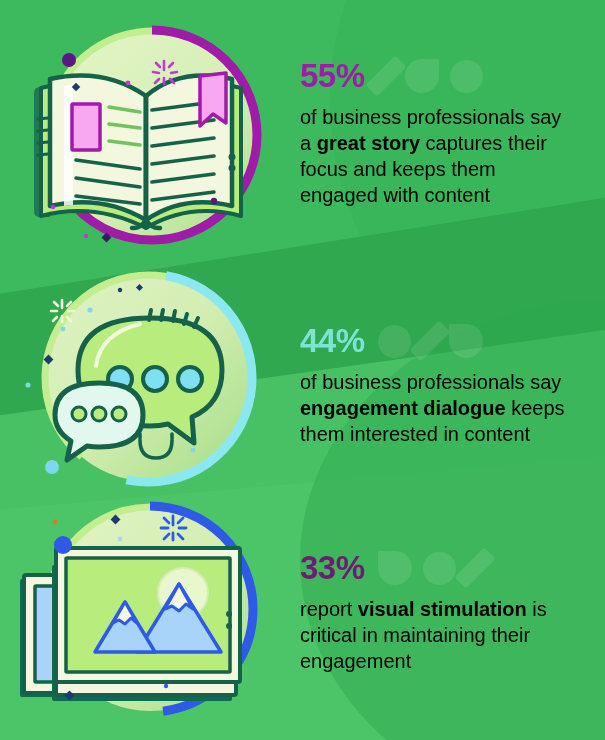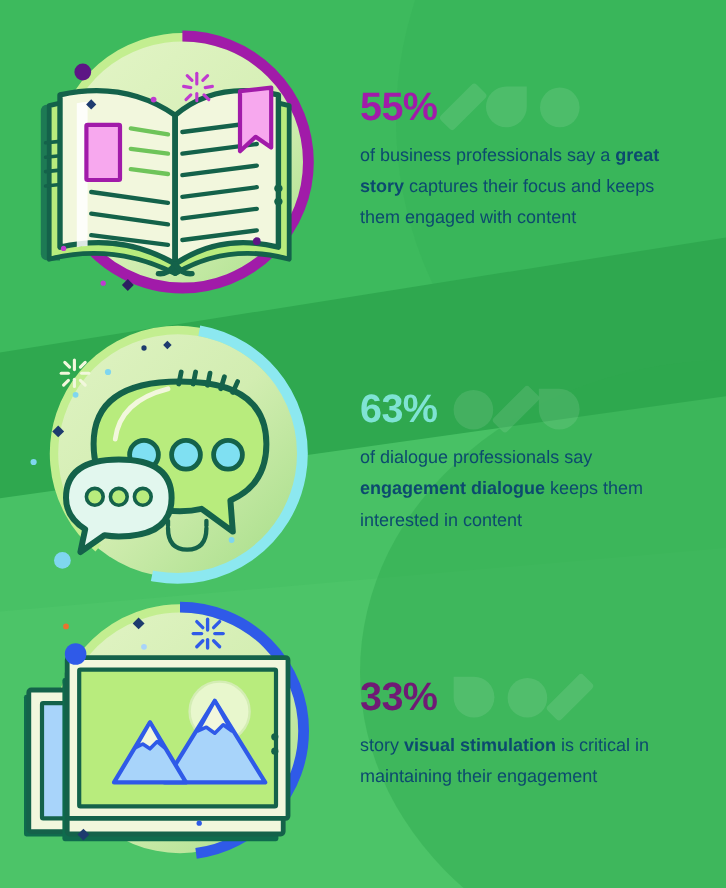--- a/index.html
+++ b/index.html
@@ -119,22 +119,22 @@
     transform:rotate(45deg);
   }
   .deco-arc {
     width:34px; height:34px;
     border-radius:50% 0 50% 50%;
     background:rgba(255,255,255,.10);
   }
   .deco-arc.flip { border-radius:0 50% 50% 50%; }
 
   .stat-body {
-    color:#0c4a6e;
-    font-size:15px;
+    color:#000000;
+    font-size:20px;
     line-height:26px;
     max-width:270px;
   }
   .stat-body b { font-weight:bold; }
 </style>
 </head>
 <body>
 
 <div id="infographic">
 
@@ -314,28 +314,28 @@
         <circle cx="28" cy="123" r="2.6" fill="#7fd6ef"></circle>
         <circle cx="52" cy="205" r="7" fill="#7fd6ef"></circle>
         <circle cx="193" cy="188" r="2.4" fill="#7fd6ef"></circle>
         <rect x="45" y="94" width="7" height="7" fill="#1d3b6e" transform="rotate(45 48.5 97.5)"></rect>
         <rect x="137" y="23" width="5" height="5" fill="#1d3b6e" transform="rotate(45 139.5 25.5)"></rect>
       </svg>
     </div>
 
     <div class="text-cell">
       <div class="stat-head">
-        <span class="stat-pct" style="color: rgb(127, 227, 212);">63%</span>
+        <span class="stat-pct" style="color: rgb(127, 227, 212);">44%</span>
         <span class="deco-row">
           <span class="deco deco-circle"></span>
           <span class="deco deco-bar"></span>
           <span class="deco deco-arc flip"></span>
         </span>
       </div>
-      <div class="stat-body"><span>of dialogue professionals say </span><b>engagement dialogue</b><span> keeps them interested in content</span></div>
+      <div class="stat-body"><span>of business professionals say </span><b>engagement dialogue</b><span> keeps them interested in content</span></div>
     </div>
   </div>
 
   <div class="row" id="row-2">
 
     <div class="art-cell">
       <svg class="art-svg" width="290" height="240" viewBox="0 0 290 240">
         <defs>
           <linearGradient id="discGrad3" x1="0" y1="0" x2="1" y2="1">
             <stop offset="0%" stop-color="#e2f4c6"></stop>
@@ -406,17 +406,17 @@
 
     <div class="text-cell">
       <div class="stat-head">
         <span class="stat-pct" style="color: #701a75;">33%</span>
         <span class="deco-row">
           <span class="deco deco-arc flip"></span>
           <span class="deco deco-circle"></span>
           <span class="deco deco-bar"></span>
         </span>
       </div>
-      <div class="stat-body"><span>story </span><b>visual stimulation</b><span> is critical in maintaining their engagement</span></div>
+      <div class="stat-body"><span>report </span><b>visual stimulation</b><span> is critical in maintaining their engagement</span></div>
     </div>
   </div>
 
 </div>
 
 </body></html>

